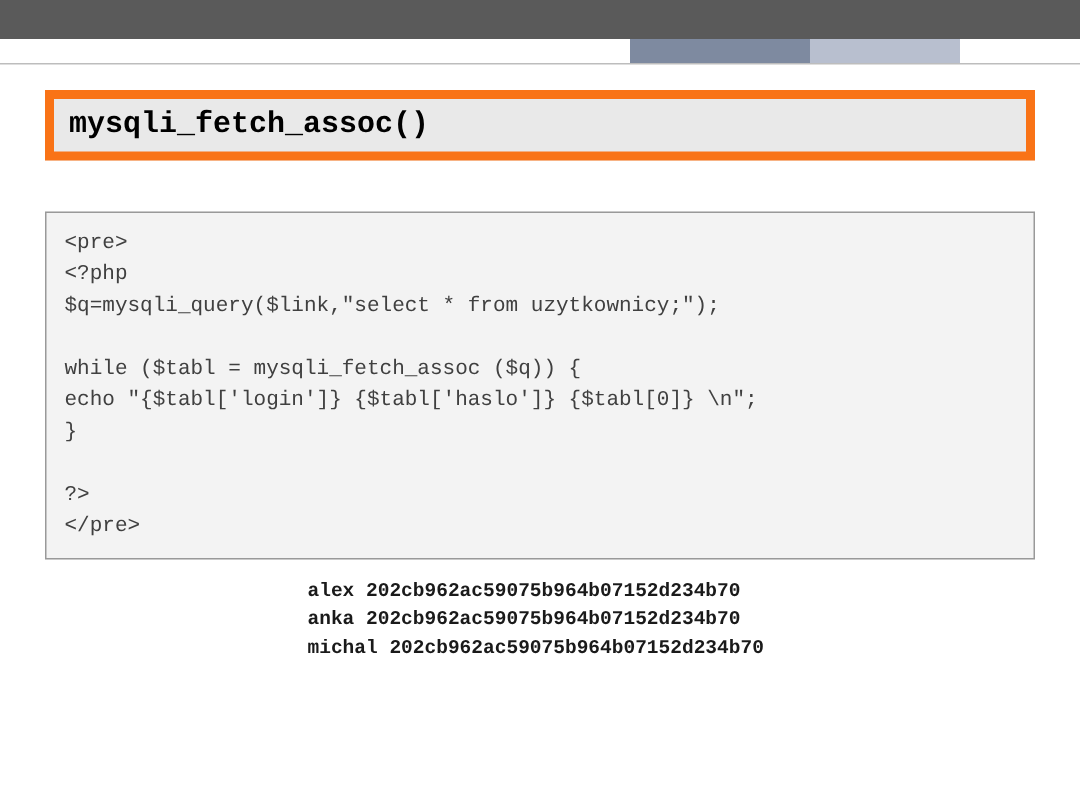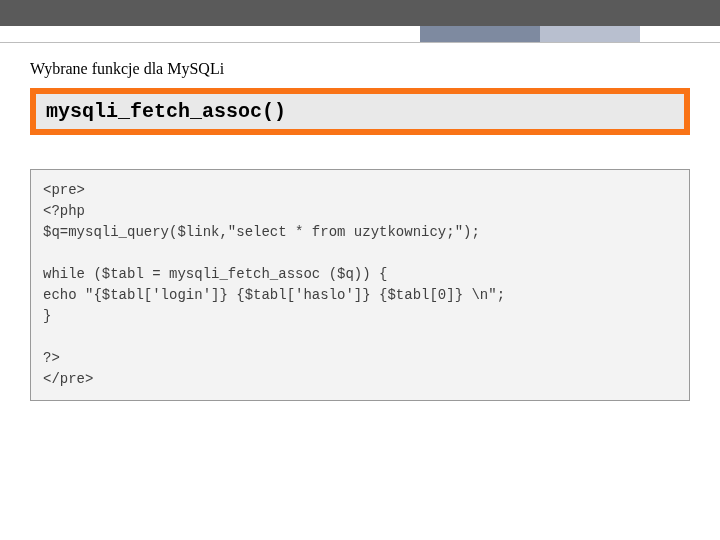--- a/index.html
+++ b/index.html
@@ -79,25 +79,27 @@
 <body>
 
 <div class="topbar"></div>
 <div class="decorbar">
   <div class="seg1"></div>
   <div class="seg2"></div>
 </div>
 <div class="rule"></div>
 
 <div class="content">
-  <div class="heading">Wybrane funkcje dla MySQLi</div>
   <div class="titlebox">mysqli_fetch_assoc()</div>
   <div class="codebox">&lt;pre&gt;
 &lt;?php
 $q=mysqli_query($link,"select * from uzytkownicy;");
 
 while ($tabl = mysqli_fetch_assoc ($q)) {
 echo "{$tabl['login']} {$tabl['haslo']} {$tabl[0]} \n";
 }
 
 ?&gt;
 &lt;/pre&gt;</div>
+  <div class="output">alex 202cb962ac59075b964b07152d234b70
+anka 202cb962ac59075b964b07152d234b70
+michal 202cb962ac59075b964b07152d234b70</div>
 </div>
 
 </body></html>

